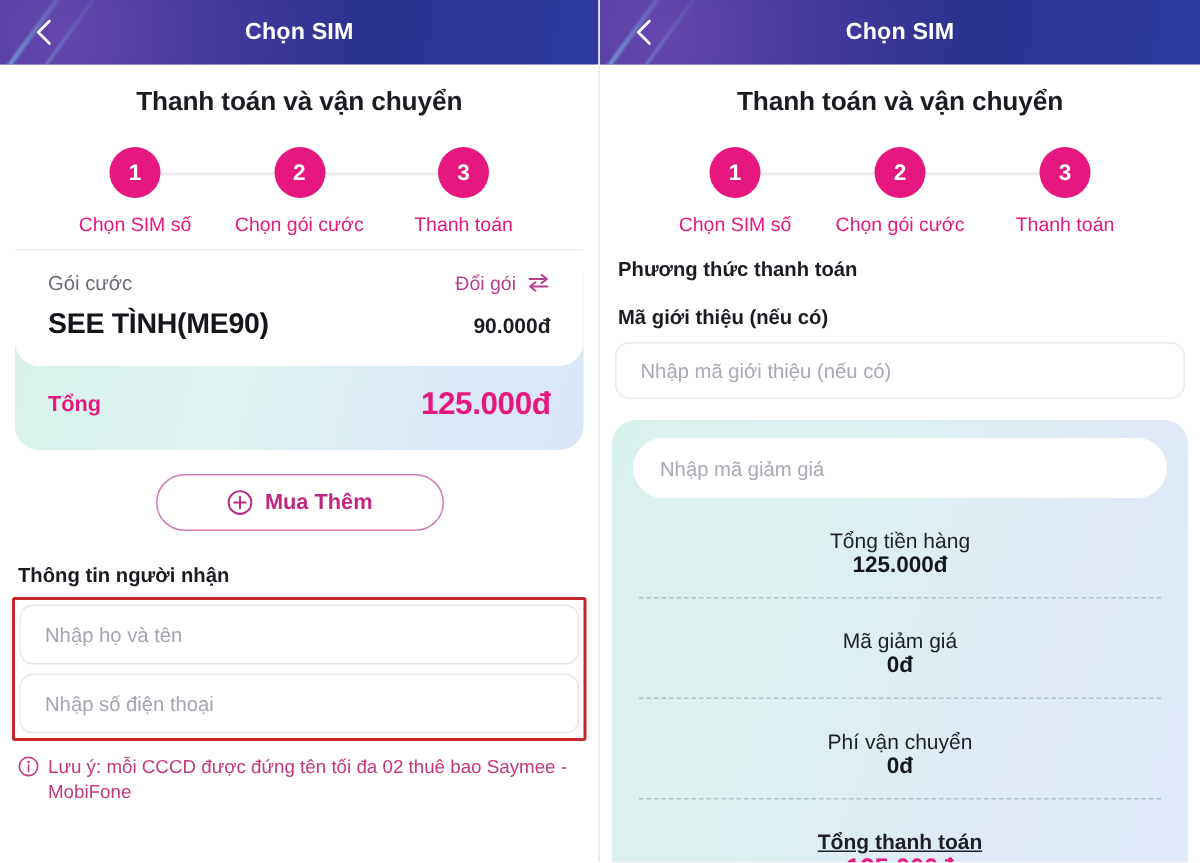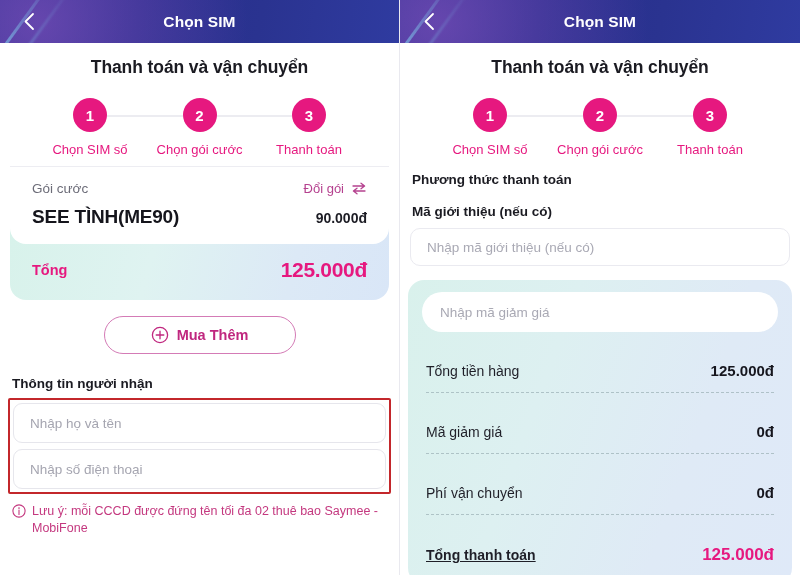--- a/index.html
+++ b/index.html
@@ -299,21 +299,22 @@
     color: #d0247f;
     font-size: 14.5px;
     font-weight: bold;
     cursor: pointer;
     font-family: "Liberation Sans", sans-serif;
   }
   .sum-row {
     display: flex;
     justify-content: space-between;
     align-items: center;
-    padding: 30px 4px 13px 4px;
+    padding: 20px 4px 13px 4px;
+    flex-direction: column;
   }
   .sum-label { font-size: 14px; color: #1f1f28; }
   .sum-value { font-size: 15px; font-weight: bold; color: #16161e; }
   .sum-row.grand .sum-label { font-weight: bold; text-decoration: underline; }
   .sum-row.grand .sum-value { color: #e6187f; font-size: 17px; }
   .dash {
     height: 0;
     border-top: 1.4px dashed #9fb4b9;
     margin: 0 4px;
     opacity: .75;

